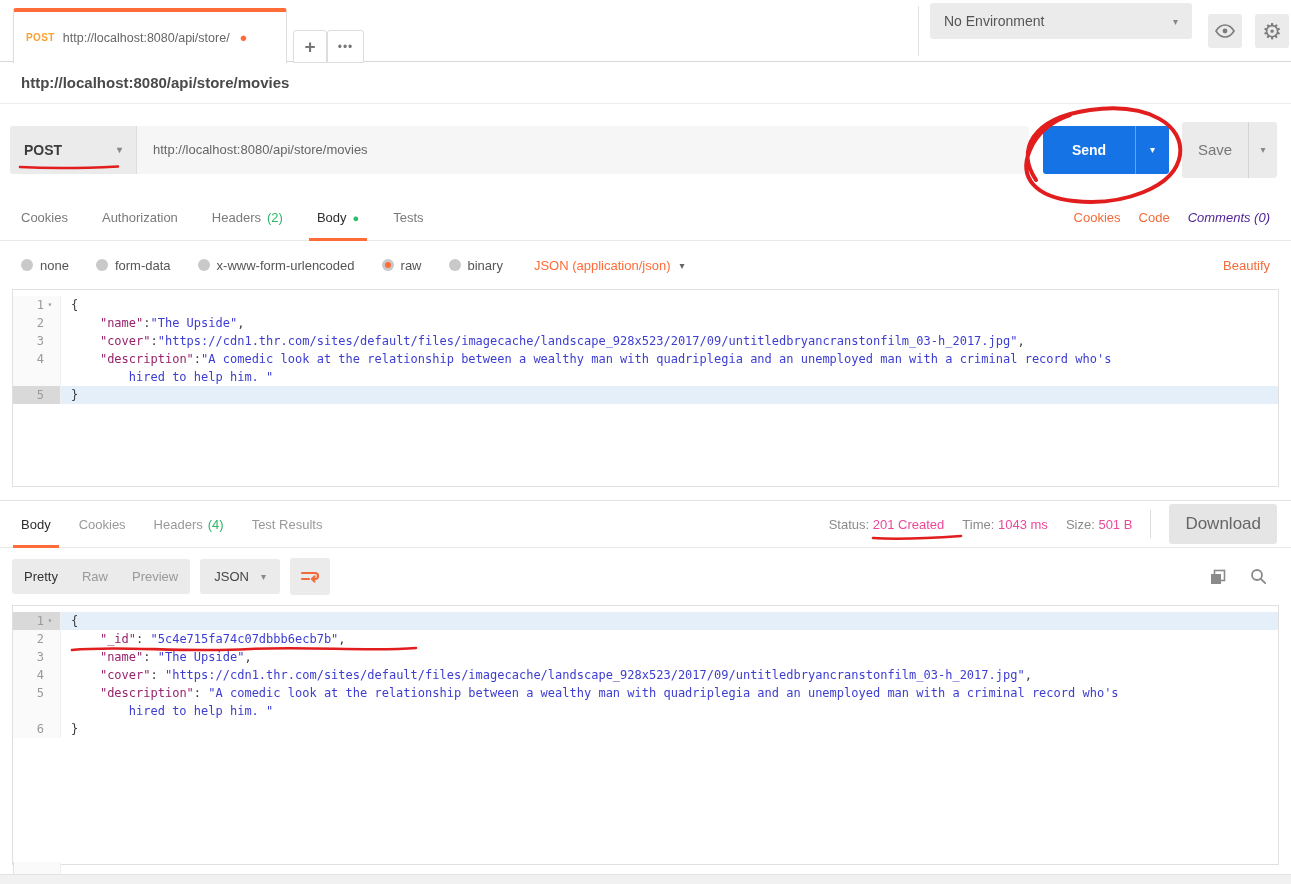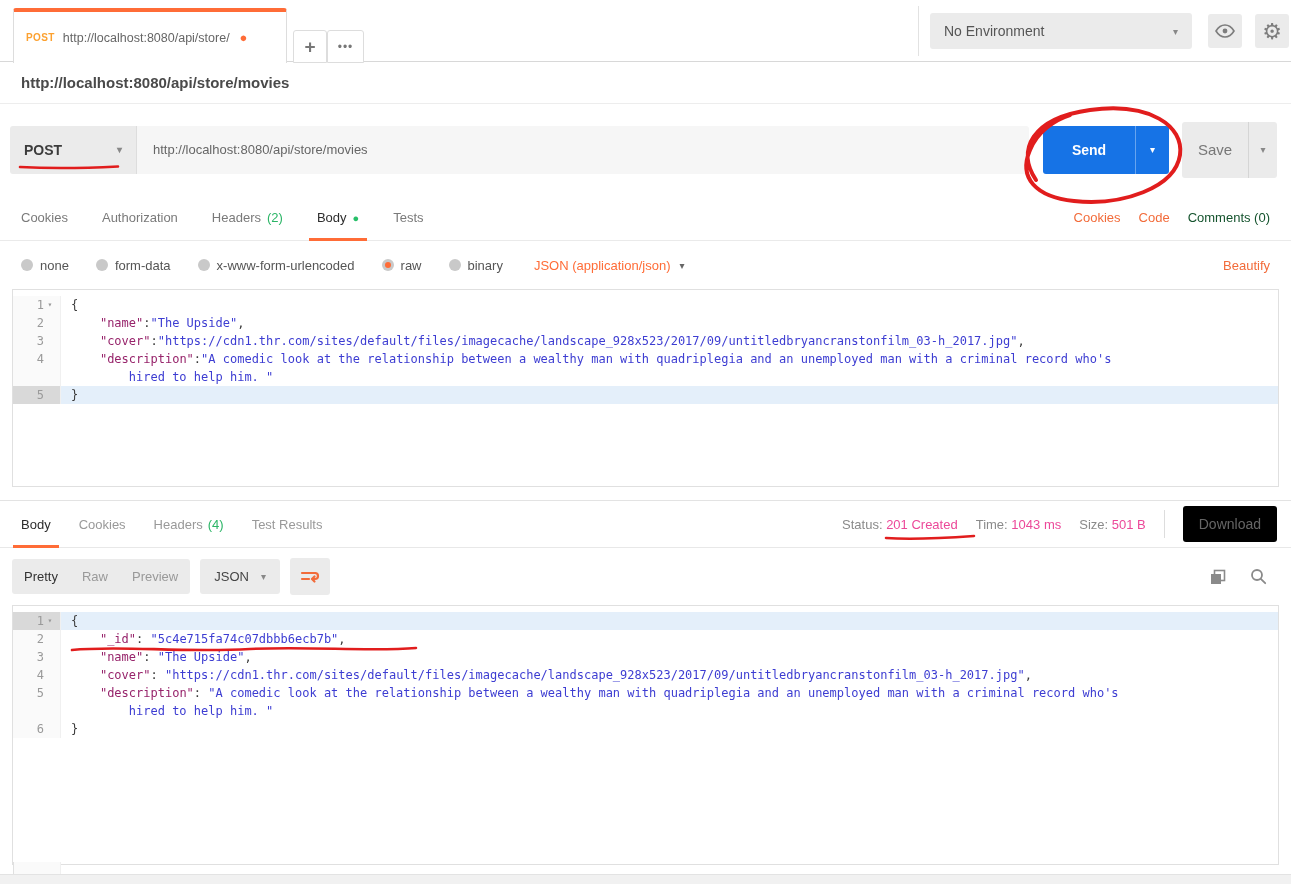--- a/index.html
+++ b/index.html
@@ -12,21 +12,21 @@
              border:1px solid #ddd; border-bottom:none; border-top:4px solid #ff6c37;
              border-radius:3px 3px 0 0; display:flex; align-items:center; padding:0 12px; gap:8px; z-index:2; }
   .req-tab .m { color:#fca130; font-weight:bold; font-size:10px; letter-spacing:.4px; }
   .req-tab .u { color:#666; font-size:12.5px; white-space:nowrap; overflow:hidden; }
   .req-tab .dot { color:#ff6c37; font-size:13px; margin-left:2px; }
   .tab-btn { position:absolute; top:30px; height:33px; background:#fff; border:1px solid #ddd;
              display:flex; align-items:center; justify-content:center; color:#777; cursor:pointer; }
   .plus-tab { left:293px; width:34px; font-size:19px; font-weight:bold; border-radius:3px 3px 0 0;}
   .more-tab { left:327px; width:37px; font-size:12px; letter-spacing:1px; border-radius:3px 3px 0 0;}
   .hdr-divider { position:absolute; left:918px; top:6px; height:50px; border-left:1px solid #e2e2e2; }
-  .env-select { position:absolute; left:930px; top:13px; width:262px; height:36px; background:#ebebeb;
+  .env-select { position:absolute; left:930px; top:3px; width:262px; height:36px; background:#ebebeb;
                 border-radius:3px; display:flex; align-items:center; justify-content:space-between;
                 padding:0 14px; font-size:14px; color:#555; cursor:pointer; }
   .caret { font-size:10px; color:#888; }
   .icon-btn { position:absolute; top:14px; width:34px; height:34px; background:#ebebeb; border-radius:3px;
               display:flex; align-items:center; justify-content:center; cursor:pointer; }
   .eye-btn { left:1208px; }
   .gear-btn { left:1255px; color:#7d7d7d; font-size:22px; font-family:"DejaVu Sans",sans-serif; }
 
   
   .title-row { height:42px; line-height:42px; padding-left:21px; font-size:15px; font-weight:bold;
@@ -56,21 +56,21 @@
   .req-tabs { height:46px; display:flex; align-items:center; padding:0 21px; gap:34px;
               font-size:13px; color:#7a7a7a; border-bottom:1px solid #eaeaea; }
   .req-tabs .tab { cursor:pointer; position:relative; height:100%; display:flex; align-items:center; gap:6px; }
   .req-tabs .tab.active { color:#2d2d2d; }
   .req-tabs .tab.active::after { content:""; position:absolute; left:-8px; right:-8px; bottom:-1px;
                                  height:3px; background:#ff6c37; }
   .cnt-green { color:#2bb566; }
   .green-dot { color:#27bf69; font-size:11px; }
   .req-links { margin-left:auto; display:flex; gap:18px; }
   .req-links .lnk { color:#f26b3a; cursor:pointer; }
-  .req-links .lnk.dim { color:#14532d; }
+  .req-links .lnk.dim { color:#4c1d95;font-style:italic; }
 
   
   .body-type-row { height:48px; display:flex; align-items:center; padding:0 21px; gap:27px; font-size:13px; color:#555; }
   .radio-opt { display:flex; align-items:center; gap:7px; cursor:pointer; }
   .radio { width:12px; height:12px; border-radius:50%; background:#c9c9c9; position:relative; flex:none; }
   .radio.sel::after { content:""; position:absolute; left:3px; top:3px; width:6px; height:6px;
                       border-radius:50%; background:#ff6c37; }
   .ctype { color:#ff6c37; display:flex; align-items:center; gap:9px; cursor:pointer; margin-left:4px; }
   .ctype .caret { color:#666; }
   .beautify { margin-left:auto; color:#f26b3a; cursor:pointer; }
@@ -99,21 +99,21 @@
   .res-meta { height:47px; display:flex; align-items:center; padding:0 14px 0 21px; gap:28px;
               font-size:13px; color:#999; border-bottom:1px solid #e8e8e8; }
   .res-meta .tab { cursor:pointer; position:relative; height:100%; display:flex; align-items:center; gap:5px; }
   .res-meta .tab.active { color:#2d2d2d; }
   .res-meta .tab.active::after { content:""; position:absolute; left:-8px; right:-8px; bottom:-1px;
                                  height:3px; background:#ff6c37; }
   .res-stats { margin-left:auto; display:flex; align-items:center; gap:18px; font-size:13px; }
   .stat .lbl { color:#8a8a8a; }
   .stat .val { color:#ec4899; }
   .stat-divider { width:1px; height:28px; background:#ddd; }
-  .download-btn { background:#000000; border-radius:3px; color:#666; font-size:14px;
+  .download-btn { background:#e5e5e5; border-radius:3px; color:#666; font-size:17px;
                   padding:10px 16px; cursor:pointer; }
 
   
   .res-toolbar { height:57px; display:flex; align-items:center; padding:0 24px 0 12px; }
   .view-group { display:flex; background:#ebebeb; border-radius:3px; overflow:hidden; }
   .view-item { padding:10px 12px; font-size:13px; color:#999; cursor:pointer; }
   .view-item.active { color:#333; }
   .fmt-select { margin-left:10px; background:#ebebeb; border-radius:3px; padding:10px 14px;
                 display:flex; align-items:center; gap:12px; font-size:13px; color:#444; cursor:pointer; }
   .wrap-btn { margin-left:10px; background:#ebebeb; border-radius:3px; width:40px; height:37px;

